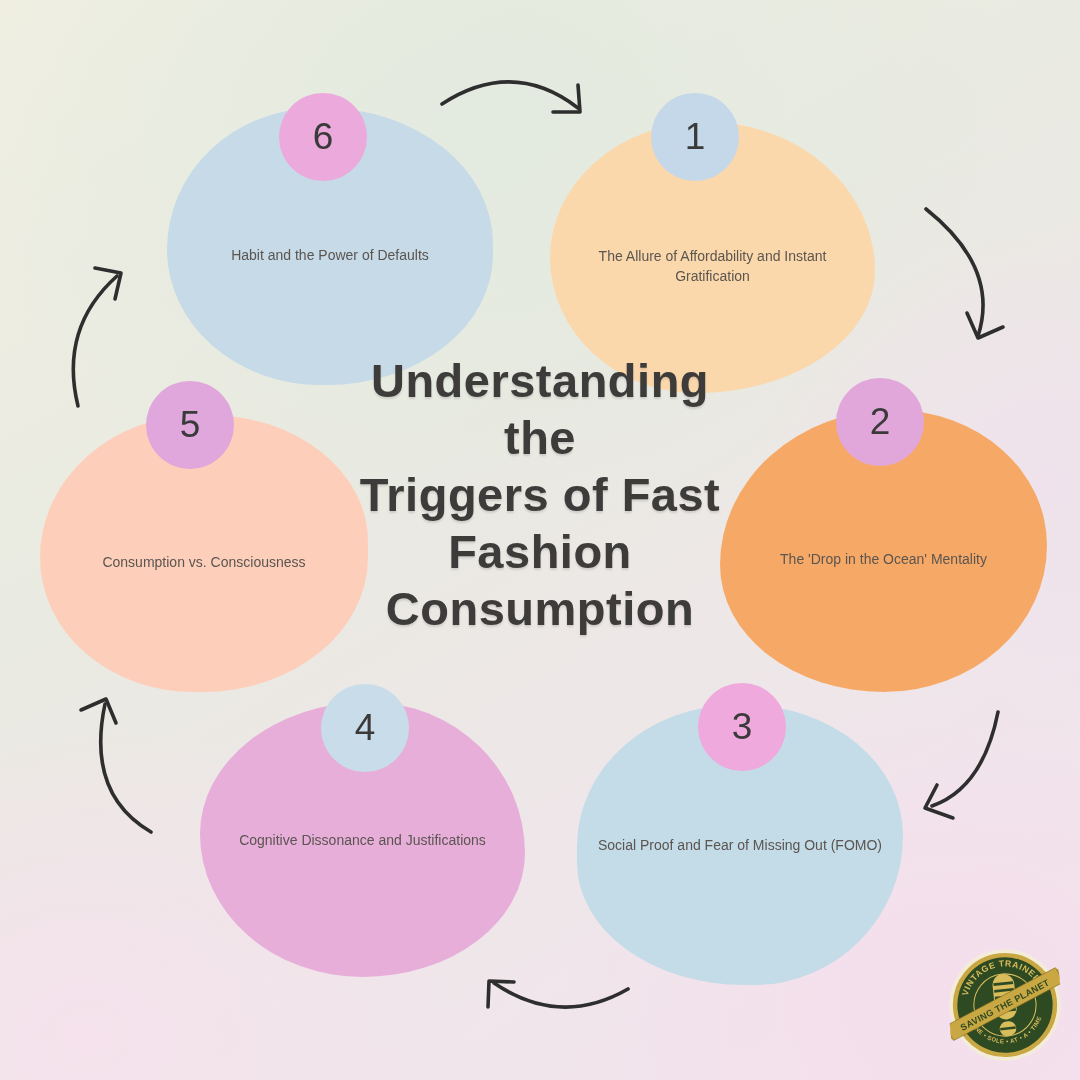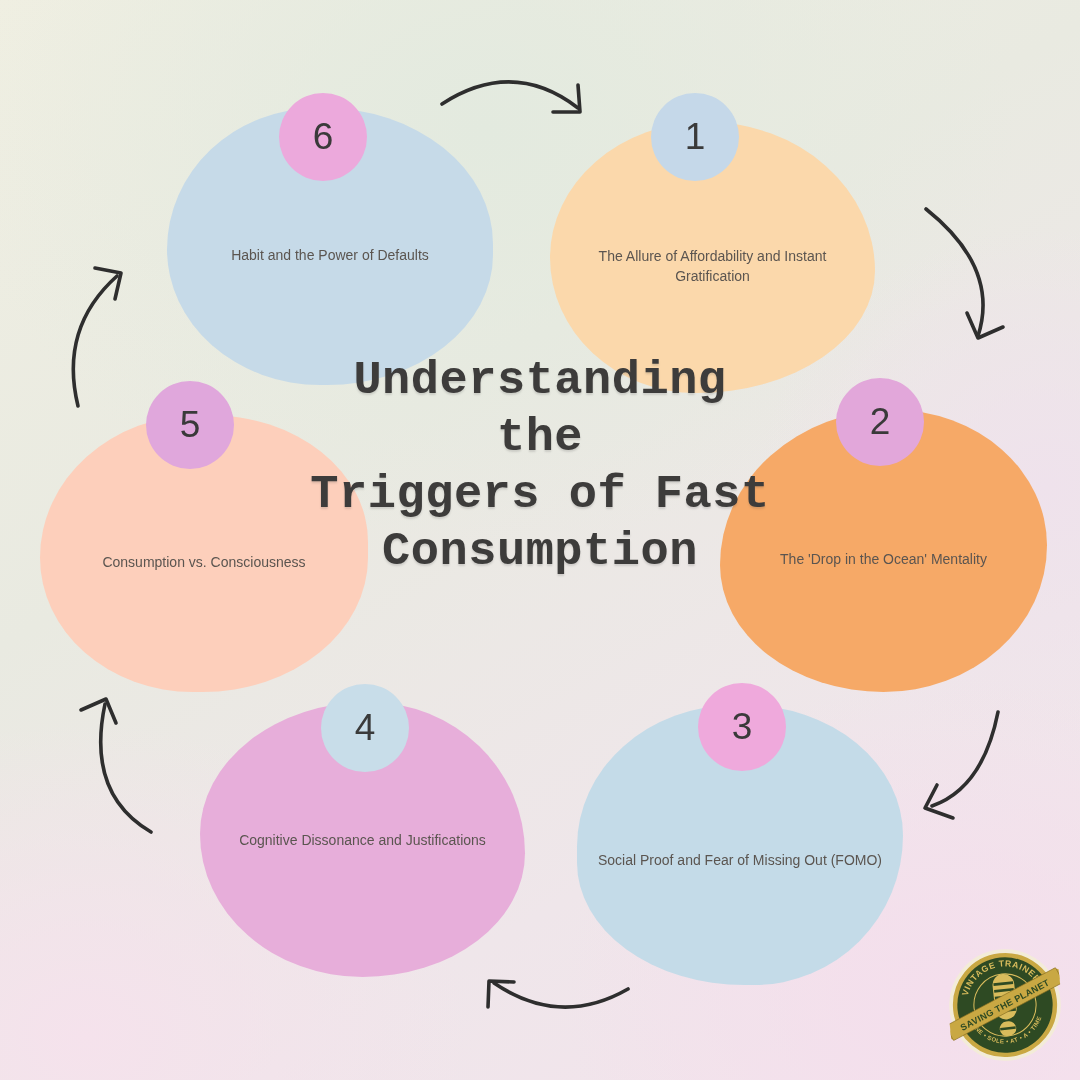--- a/index.html
+++ b/index.html
@@ -72,24 +72,25 @@
     width:114px;height:114px;
     transform:rotate(-6deg);
     z-index:6;
   }
 </style>
 </head>
 <body>
 
 <div class="canvas">
 
-  <div class="title" style="color: rgb(61, 60, 59); font-family: Liberation Mono, monospace;">
+  <div class="title" style="color: rgb(61, 60, 59);">
     <div>Understanding</div>
     <div>the</div>
     <div>Triggers of Fast</div>
+    <div>Fashion</div>
     <div>Consumption</div>
   </div>
 
   <div class="blob b1" style="left:550px;top:122px;width:325px;height:271px;">
     <div class="blob-shape" style="background: rgb(251, 216, 171);"></div>
     <div class="badge" style="left: 101px; top: -29px; background: rgb(197, 216, 233);">
         <span>1</span>
       </div>
     <div class="blob-label">The Allure of Affordability and Instant Gratification</div>
   </div>
@@ -100,21 +101,21 @@
         <span>2</span>
       </div>
     <div class="blob-label">The 'Drop in the Ocean' Mentality</div>
   </div>
 
   <div class="blob b3" style="left:577px;top:705px;width:326px;height:280px;">
     <div class="blob-shape" style="background: rgb(196, 219, 232);"></div>
     <div class="badge" style="left: 121px; top: -22px; background: rgb(239, 169, 220);">
         <span>3</span>
       </div>
-    <div class="blob-label" style="top:50%;margin-top:15px;">Social Proof and Fear of Missing Out (FOMO)</div>
+    <div class="blob-label" style="top:50%;">Social Proof and Fear of Missing Out (FOMO)</div>
   </div>
 
   <div class="blob b4" style="left:200px;top:702px;width:325px;height:275px;">
     <div class="blob-shape" style="background: rgb(231, 174, 218);"></div>
     <div class="badge" style="left: 121px; top: -18px; background: rgb(200, 221, 233);">
         <span>4</span>
       </div>
     <div class="blob-label" style="top:50%;">Cognitive Dissonance and Justifications</div>
   </div>
 

